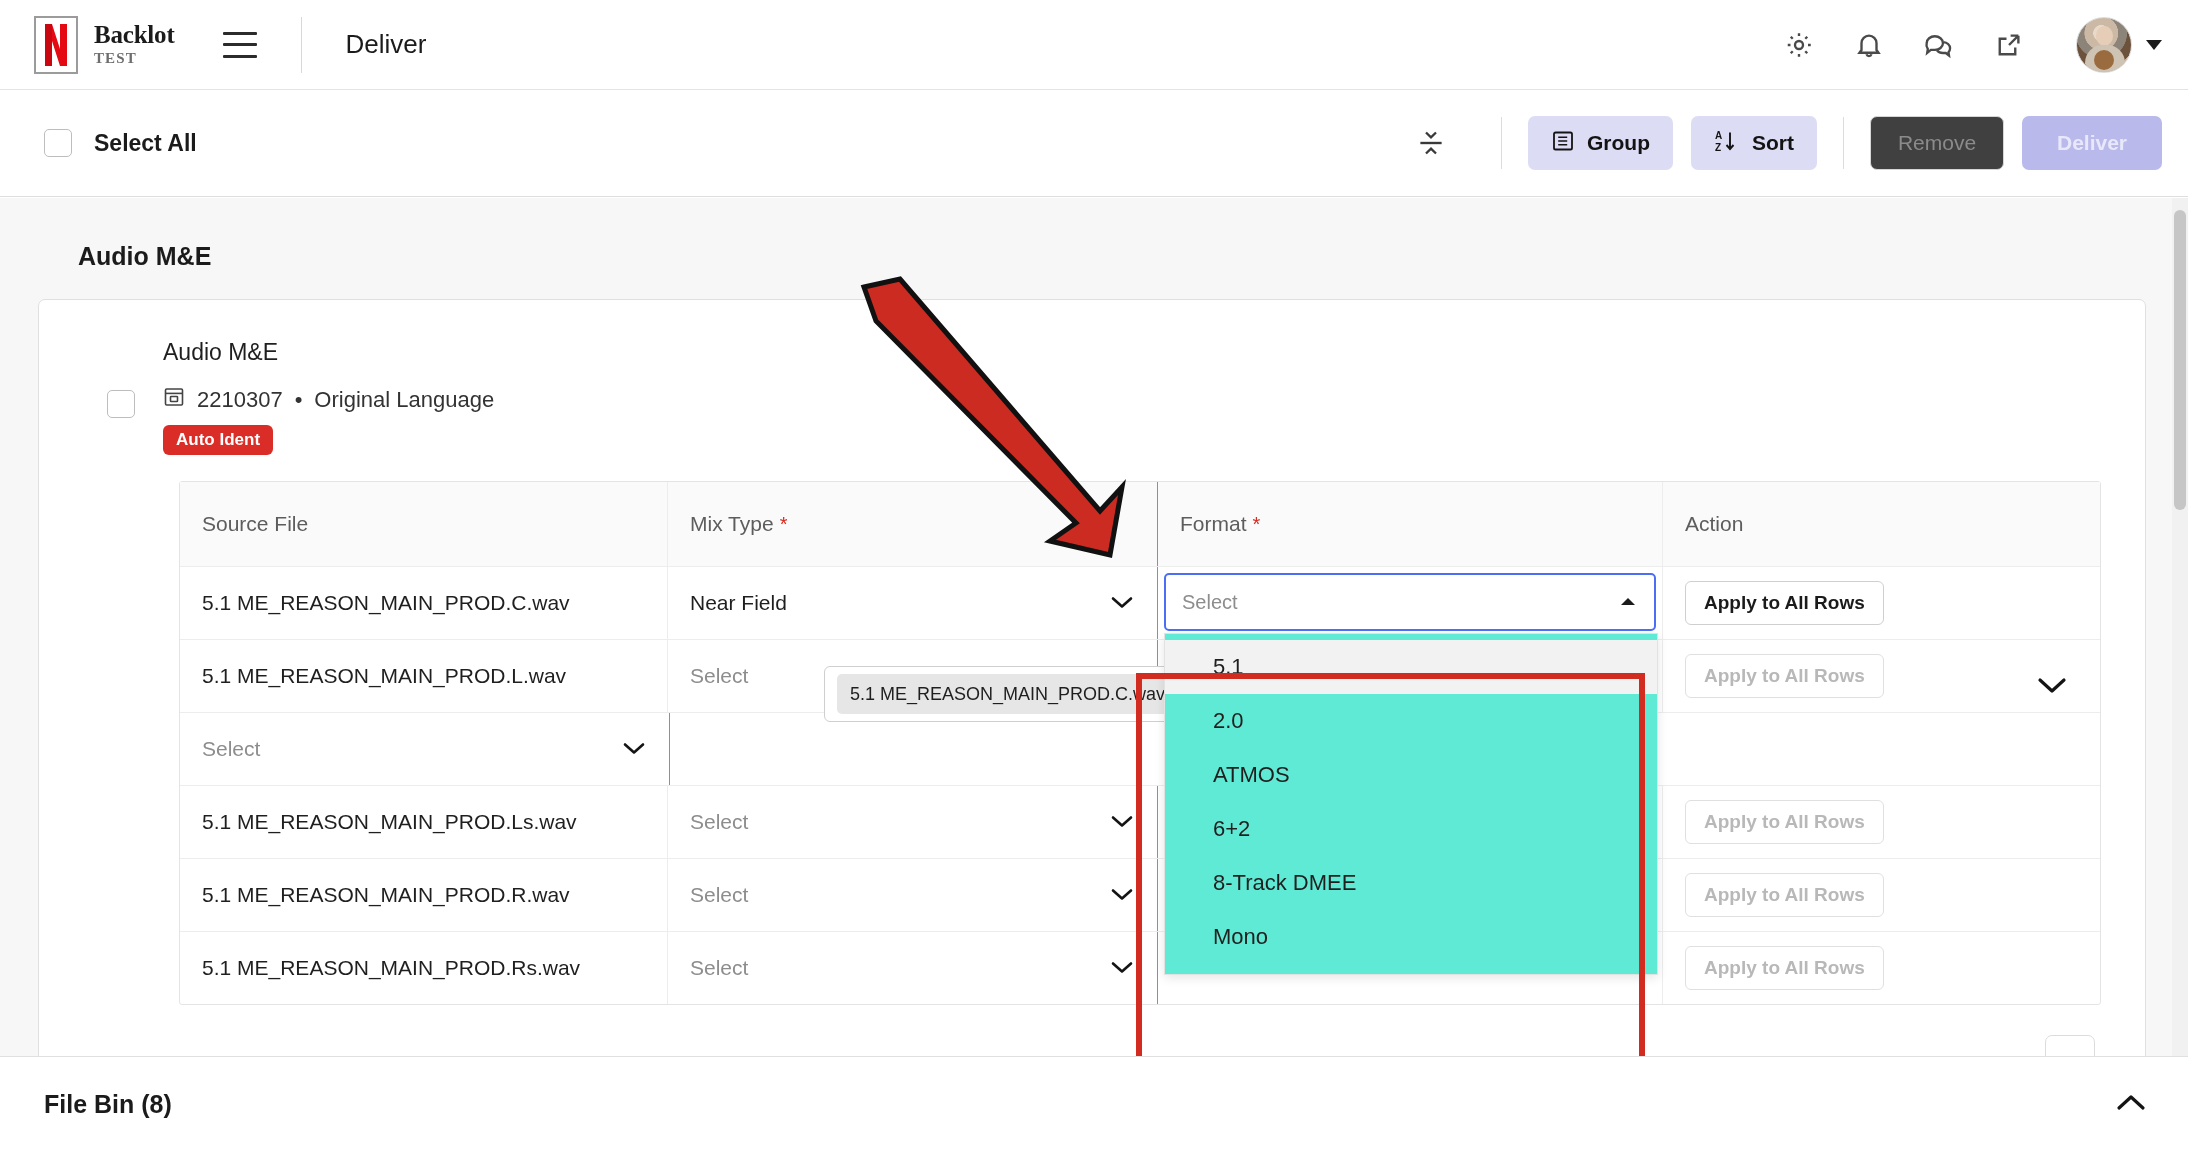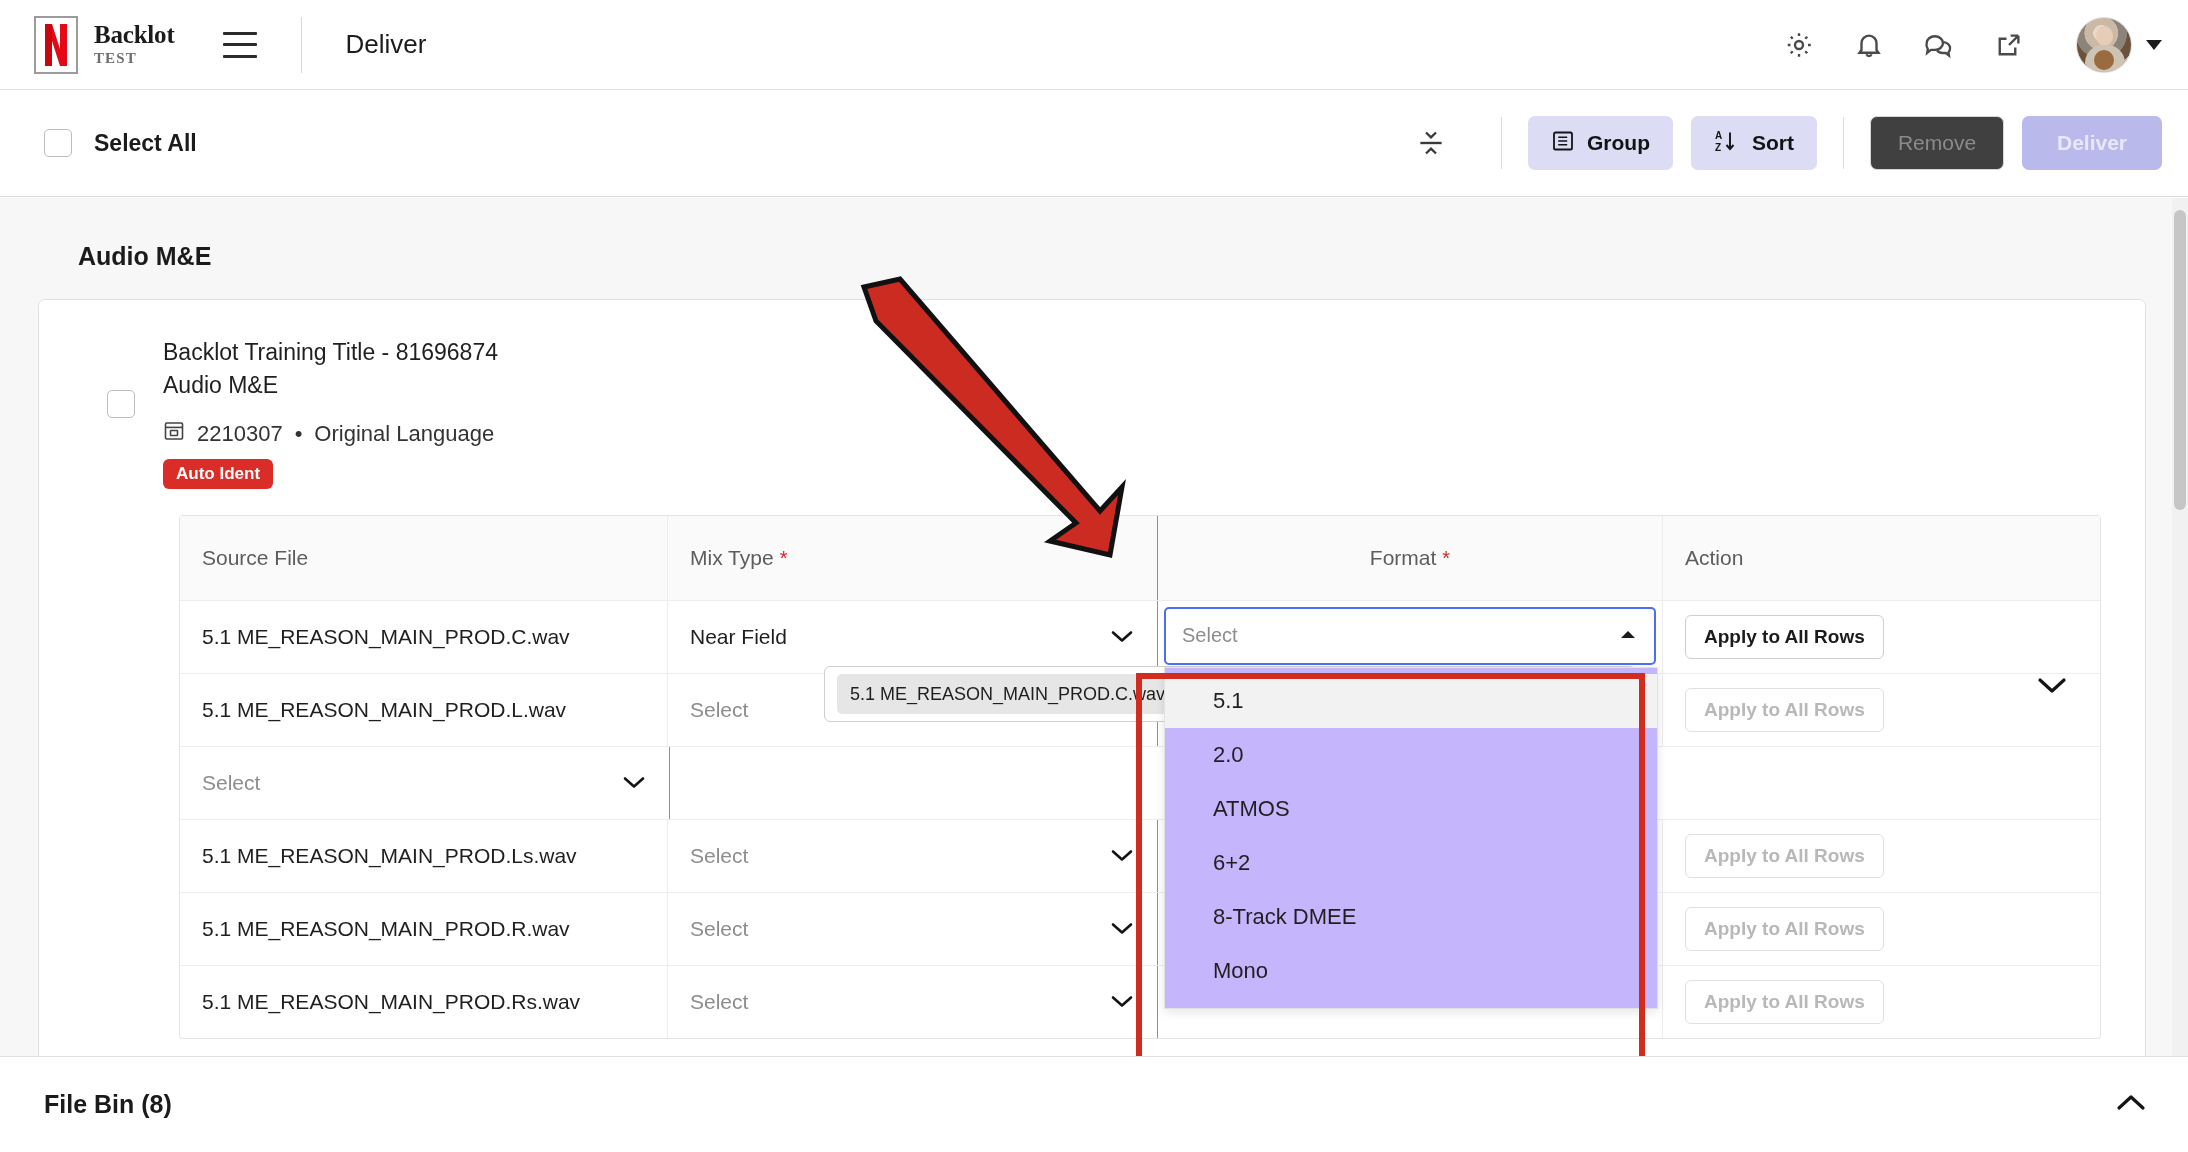--- a/index.html
+++ b/index.html
@@ -135,21 +135,21 @@
   .row-chevron { position: absolute; right: 76px; top: 374px; cursor: pointer; }
 
   
   .tbl { margin: 0 44px 0 140px; border: 1px solid #e4e4e4; border-radius: 3px; overflow: visible; }
   .tr { display: flex; border-bottom: 1px solid #ededed; }
   .tr:last-child { border-bottom: none; }
   .th-row { background: #fafafa; }
   .cell { padding: 0 22px; display: flex; align-items: center; height: 72px; font-size: 21px; color: #1f1f1f; }
   .c-src { flex: 0 0 488px; border-right: 1px solid #ededed; }
   .c-mix { flex: 0 0 490px; border-right: 1px solid #f97316; justify-content: space-between; }
-  .c-fmt { flex: 0 0 505px; border-right: 1px solid #ededed; justify-content: center; position: relative; }
+  .c-fmt { flex: 0 0 505px; border-right: 1px solid #ededed; justify-content: flex-start; position: relative; }
   .c-act { flex: 1 1 auto; }
   .th { color: #5d5d5d; font-size: 21px; height: 84px; }
   .req { color: #d62b20; margin-left: 6px; font-size: 20px; }
   .ph { color: #8d8d8d; }
   .chev { color: #1b1b1b; }
 
   .apply-btn {
     height: 44px; border: 1px solid #e0e0e0; border-radius: 6px; background: #fff;
     font-size: 19px; font-weight: bold; color: #b8b8b8; padding: 0 18px;
     display:flex; align-items:center; cursor: pointer;
@@ -158,21 +158,21 @@
 
   
   .fmt-select {
     position: absolute; left: 6px; right: 6px; top: 6px; height: 58px;
     border: 2px solid #4c6ef5; border-radius: 5px; background: #fff;
     display:flex; align-items:center; justify-content: space-between;
     padding: 0 16px; font-size: 20px; color: #8d8d8d; z-index: 40; cursor:pointer;
   }
   .fmt-menu {
     position: absolute; left: 6px; width: 494px; top: 66px;
-    background: #c4b5fd; border: 1px solid #e2e2e2; box-shadow: 0 3px 10px rgba(0,0,0,.10);
+    background: #5eead4; border: 1px solid #e2e2e2; box-shadow: 0 3px 10px rgba(0,0,0,.10);
     z-index: 39; padding: 6px 0 10px 0;
   }
   .fmt-opt { height: 54px; display:flex; align-items:center; padding-left: 48px; font-size: 22px; color: #1f1f1f; cursor:pointer; }
   .fmt-opt.hl { background: #f2f2f2; }
 
   .card-footer { display: flex; justify-content: flex-end; padding: 30px 50px 34px 0; }
   .open-req {
     height: 56px; border: 1px solid #dcdcdc; border-radius: 7px; background: #fff;
     display:flex; align-items:center; gap: 14px; padding: 0 24px;
     font-size: 22px; font-weight: bold; color: #1b1b1b; cursor: pointer;
@@ -311,21 +311,20 @@
 
   <div class="section-title">Audio M&amp;E</div>
 
   <div class="card">
 
     <div class="card-head">
       <div class="card-check">
           <div class="checkbox"></div>
         </div>
       <div class="card-meta">
-        <div class="meta-title">Backlot Training Title - 81696874</div>
         <div class="meta-sub">Audio M&amp;E</div>
         <div class="meta-id">
           <span>
             <svg width="22" height="22" viewBox="0 0 22 22" fill="none" stroke="#444" stroke-width="1.6">
               <rect x="2.5" y="3" width="17" height="16" rx="1.2"></rect>
               <path d="M2.5 7.4h17"></path>
                 <rect x="7.5" y="10.5" width="7" height="5" rx=".6"></rect>
             </svg>
           </span>
           <span>2210307</span>

